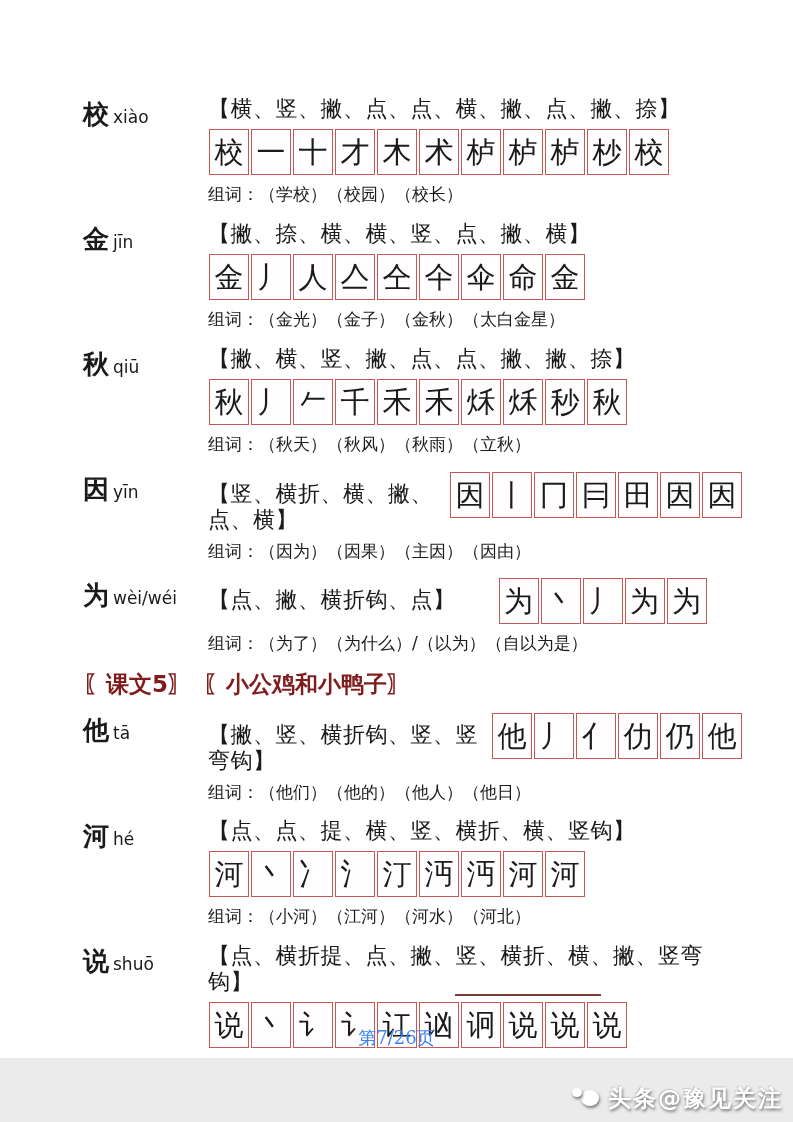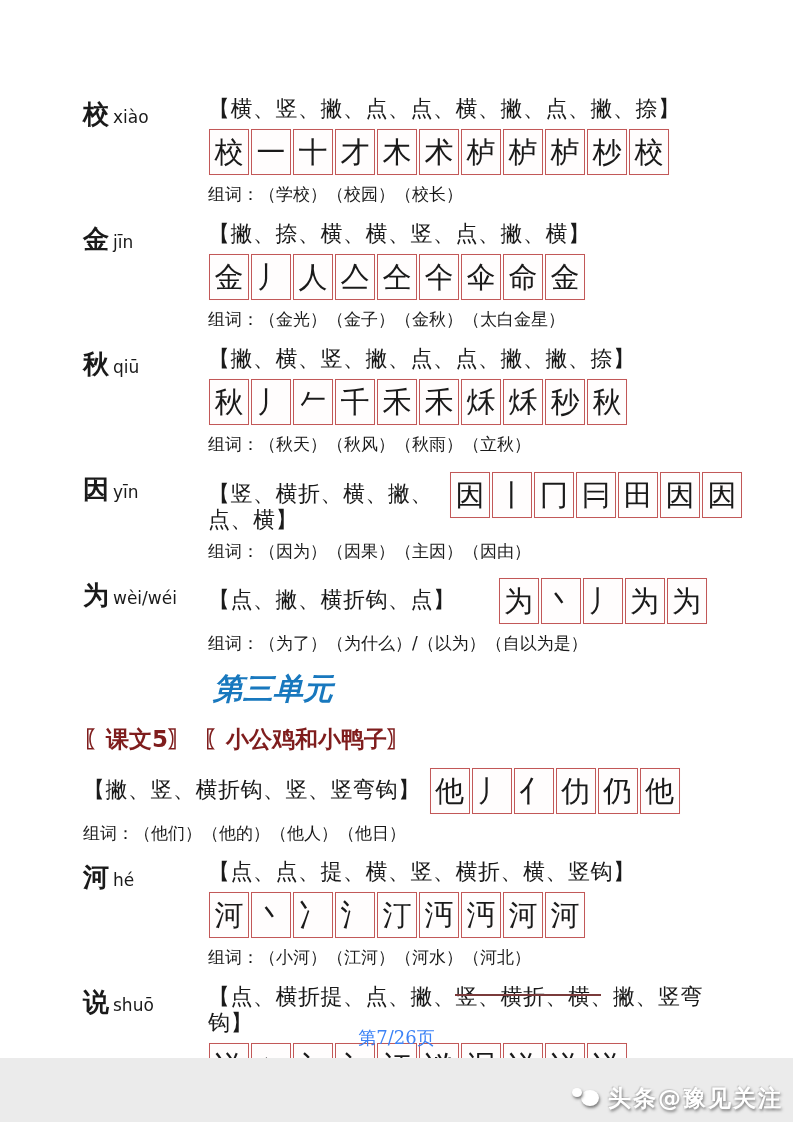--- a/index.html
+++ b/index.html
@@ -148,26 +148,28 @@
               <span class="gcell">丶</span>
               <span class="gcell">丿</span>
               <span class="gcell">为</span>
               <span class="gcell">为</span>
             </div>
         </div>
         <div class="words">组词：（为了）（为什么）/（以为）（自以为是）</div>
       </div>
     </div>
 
-    <div class="section-heading">第三单元</div>
     <div class="lesson-line">
       <span>〖课文5〗</span><span class="lesson-title">〖小公鸡和小鸭子〗</span>
     </div>
 
     <div class="entry">
+      <div class="char-col">
+        <span class="hanzi">他</span><span class="pinyin">tā</span>
+      </div>
       <div class="body-col">
         <div class="inline-row">
           <div class="stroke-line">【撇、竖、横折钩、竖、竖弯钩】</div>
           <div class="grid">
               <span class="gcell">他</span>
               <span class="gcell">丿</span>
               <span class="gcell">亻</span>
               <span class="gcell">仂</span>
               <span class="gcell">仍</span>
               <span class="gcell">他</span>

